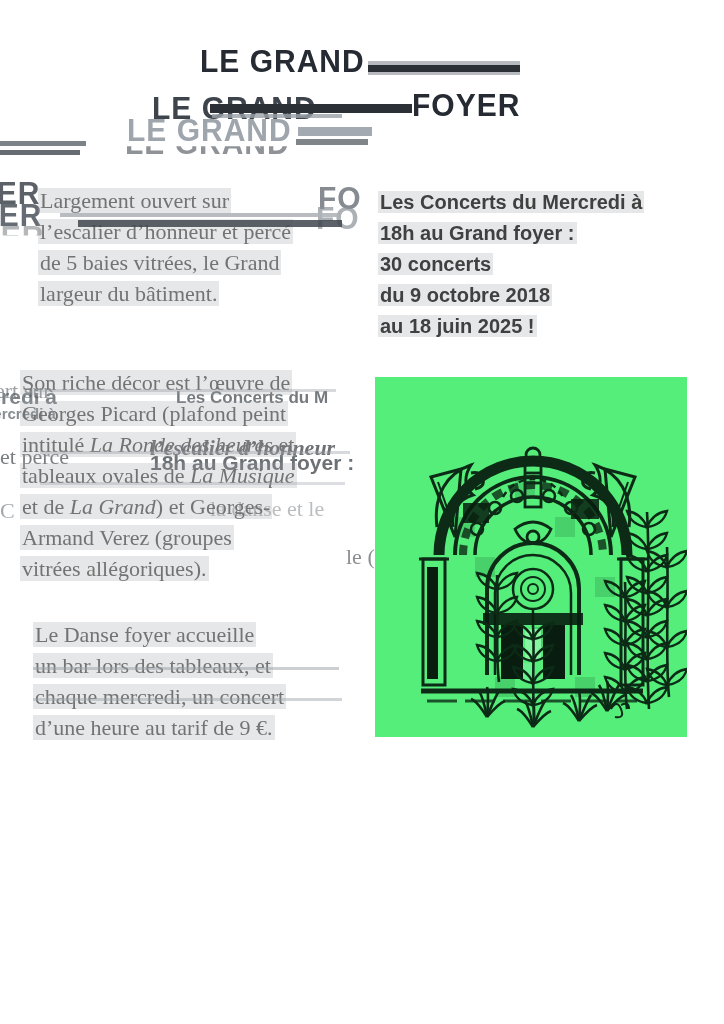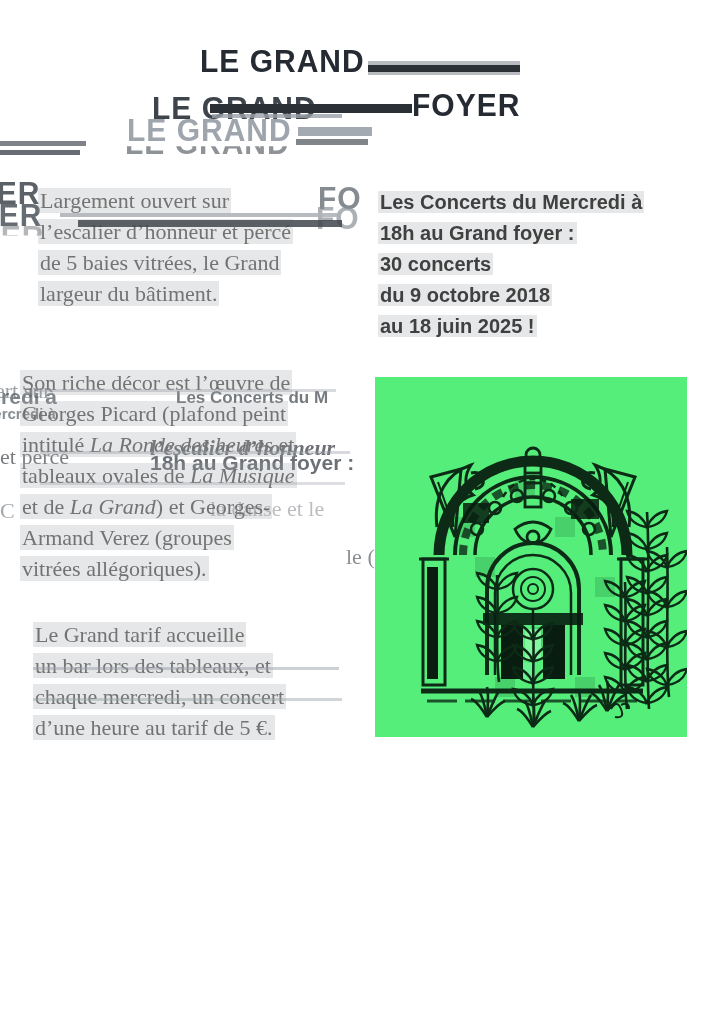--- a/index.html
+++ b/index.html
@@ -84,24 +84,24 @@
   <div class="para" style="left:20px;top:368px;">
       <div class="tl"><span class="hl">Son riche décor est l’œuvre de</span></div>
       <div class="tl"><span class="hl">Georges Picard (plafond peint</span></div>
       <div class="tl"><span class="hl">intitulé <i>La Ronde des heures</i> et</span></div>
       <div class="tl"><span class="hl">tableaux ovales de <i>La Musique</i></span></div>
       <div class="tl"><span class="hl">et de <i>La Grand</i>) et Georges-</span></div>
       <div class="tl"><span class="hl">Armand Verez (groupes</span></div>
       <div class="tl"><span class="hl">vitrées allégoriques).</span></div>
     </div>
   <div class="para" style="left:33px;top:620px;">
-      <div class="tl"><span class="hl">Le Grand tarif accueille</span></div>
+      <div class="tl"><span class="hl">Le Danse foyer accueille</span></div>
       <div class="tl"><span class="hl">un bar lors des tableaux, et</span></div>
       <div class="tl"><span class="hl">chaque mercredi, un concert</span></div>
-      <div class="tl"><span class="hl">d’une heure au tarif de 5 €.</span></div>
+      <div class="tl"><span class="hl">d’une heure au tarif de 9 €.</span></div>
     </div>
 
   <div class="rcol" style="left:378px;top:188px;">
       <div class="tl"><span class="hl">Les Concerts du Mercredi à</span></div>
       <div class="tl"><span class="hl">18h au Grand foyer :</span></div>
       <div class="tl"><span class="hl">30 concerts</span></div>
       <div class="tl"><span class="hl">du 9 octobre 2018</span></div>
       <div class="tl"><span class="hl">au 18 juin 2025 !</span></div>
     </div>
 

